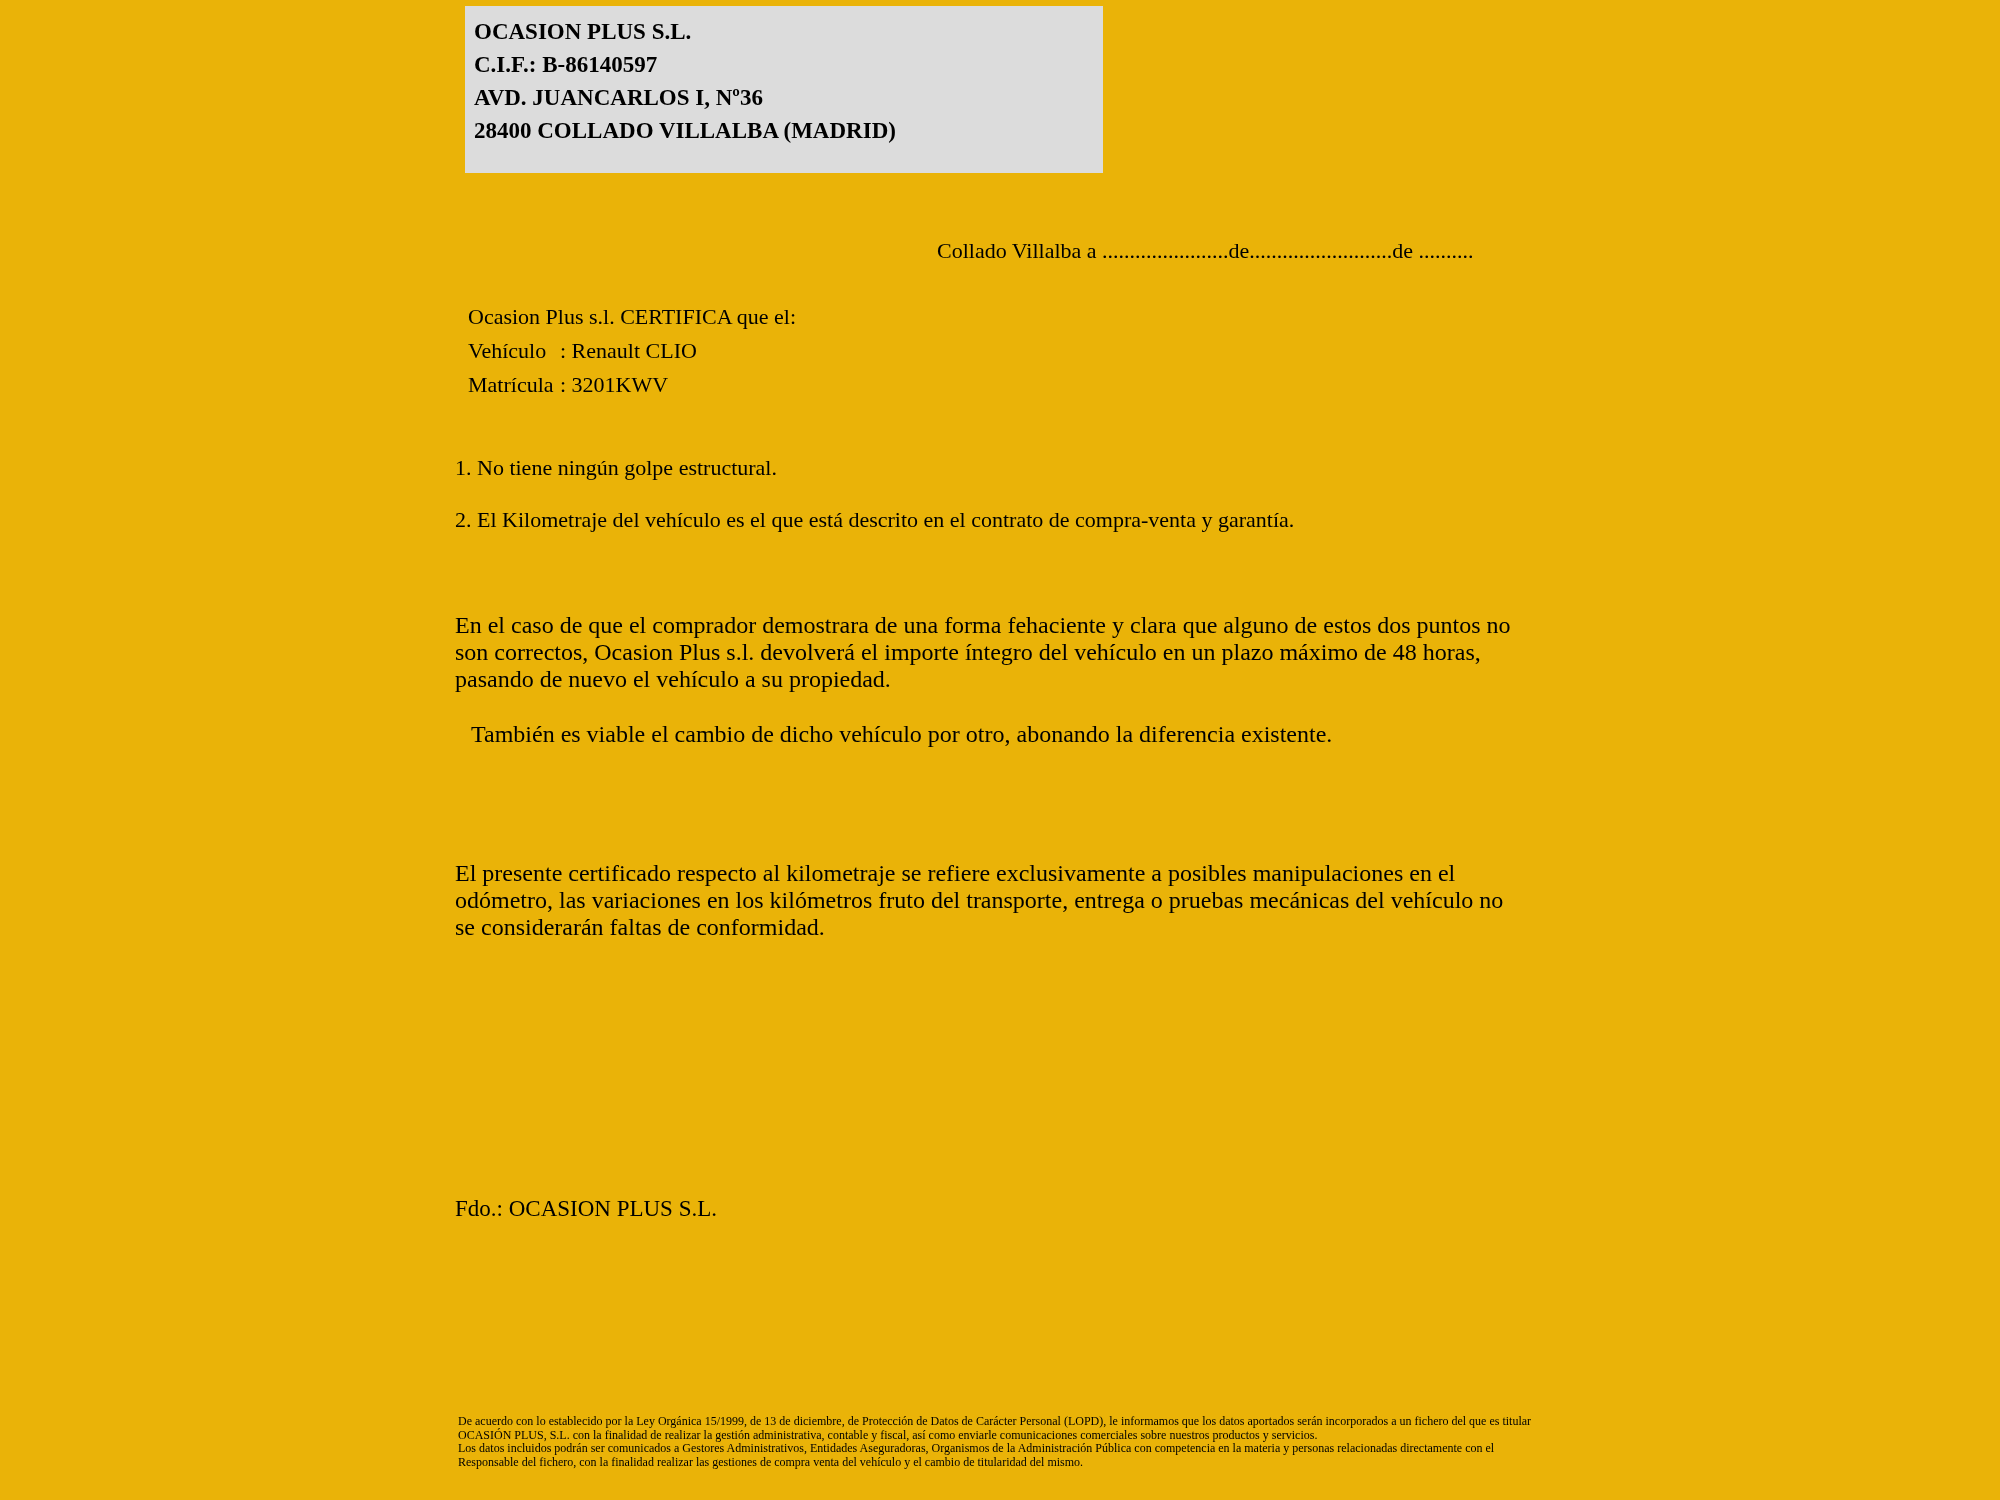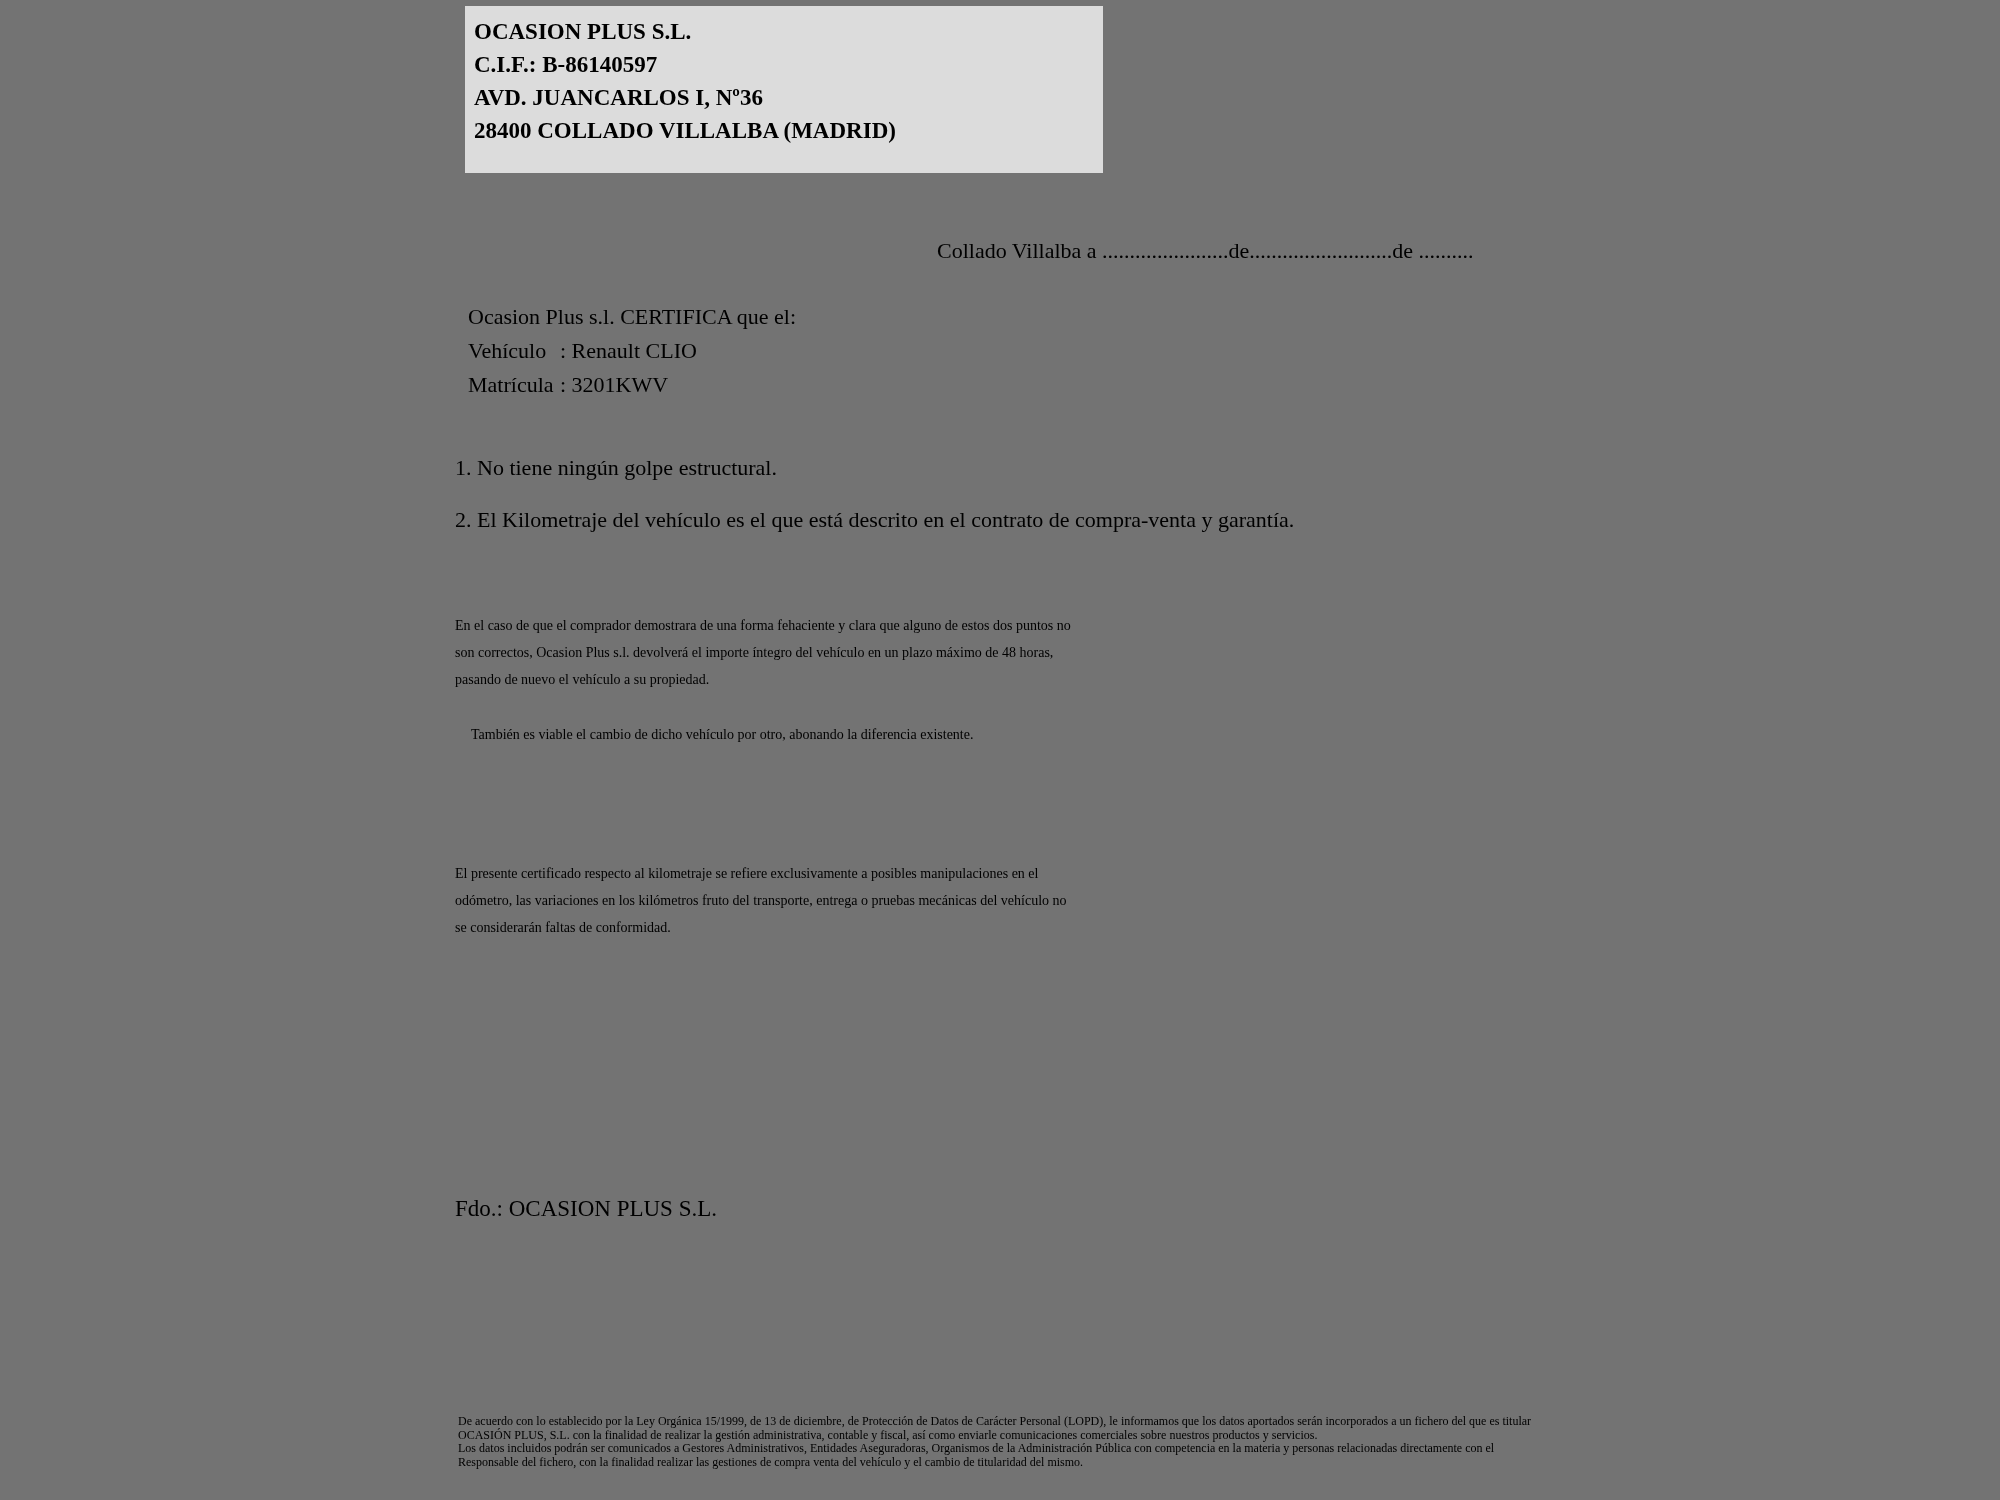--- a/index.html
+++ b/index.html
@@ -4,21 +4,21 @@
 <style>
   html, body {
     margin: 0;
     padding: 0;
     background: #ffffff;
   }
   .page {
     position: relative;
     width: 2000px;
     height: 1500px;
-    background: #737373;
+    background: #eab308;
     font-family: "Liberation Serif", "DejaVu Serif", serif;
     color: #000000;
     overflow: hidden;
   }
   .abs { position: absolute; }
 
   .header-box {
     left: 465px;
     top: 6px;
     width: 638px;
@@ -55,21 +55,21 @@
     left: 455px;
     font-size: 22px;
     white-space: nowrap;
   }
   .point-1 { top: 455px; }
   .point-2 { top: 507px; }
 
   .para {
     left: 455px;
     width: 1090px;
-    font-size: 14px;
+    font-size: 24px;
     line-height: 27px;
   }
   .para div { white-space: nowrap; }
   .para-1 { top: 612px; }
   .para-2 { top: 721px; margin-left: 16px; }
   .para-3 { top: 776px; }
   .para-4 { top: 860px; }
 
   .signature {
     left: 455px;

